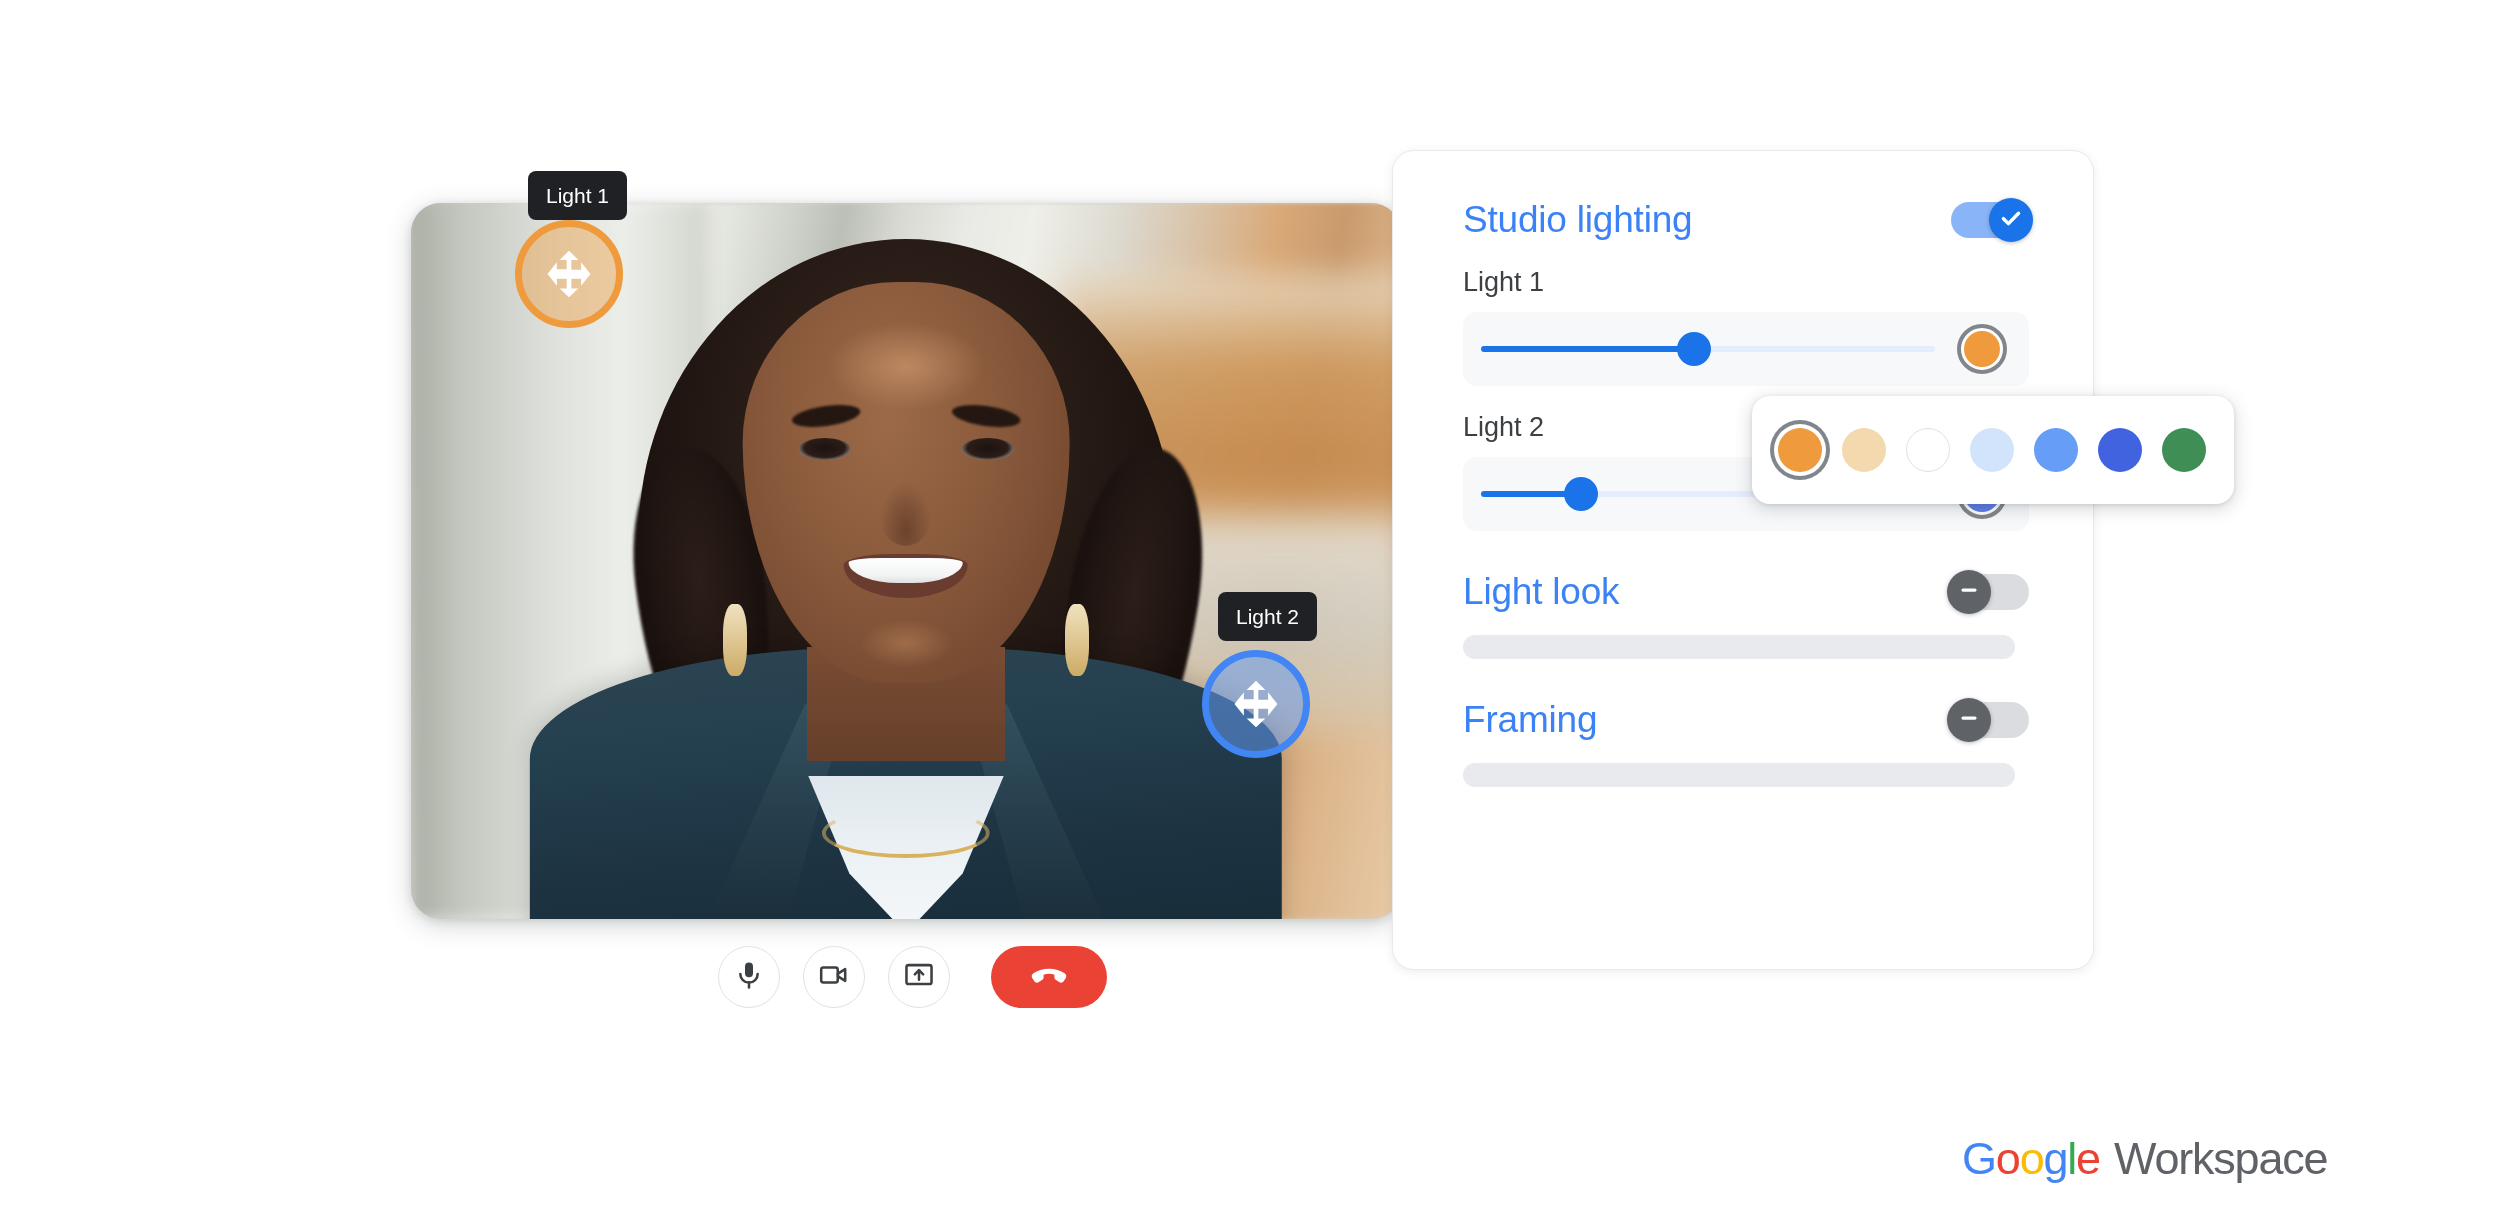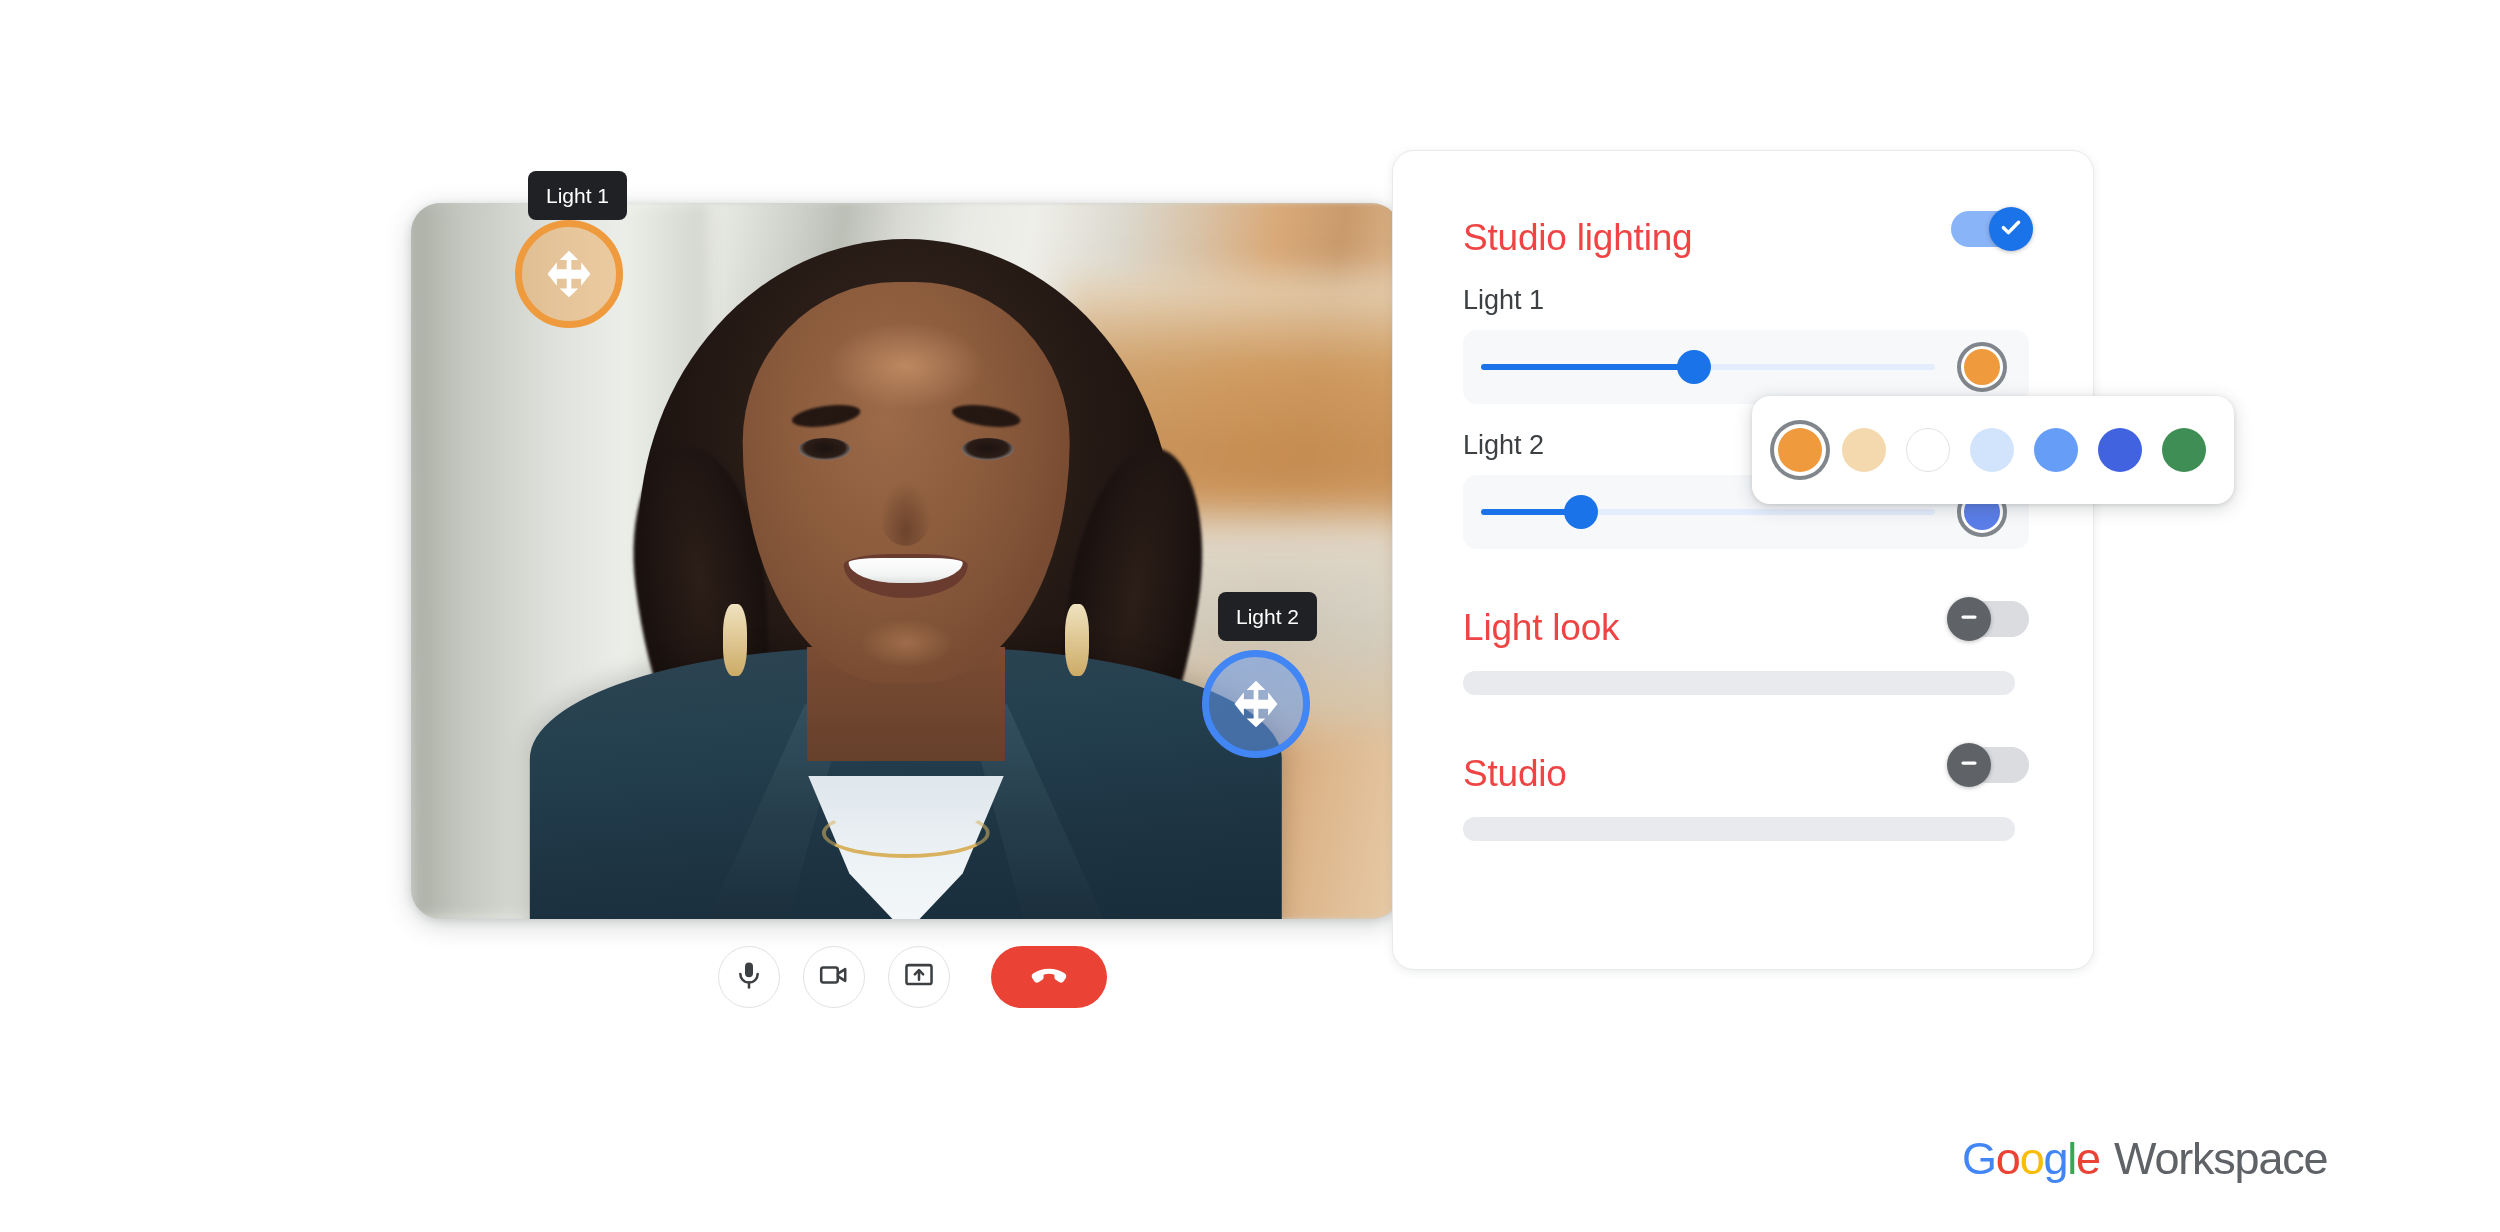--- a/index.html
+++ b/index.html
@@ -283,24 +283,23 @@
     box-shadow: 0 2px 10px rgba(60,64,67,.10);
     padding: 48px 64px 0 70px;
   }
   .panel-row {
     display: flex;
     align-items: center;
     justify-content: space-between;
   }
   .panel-title {
     font-size: 37px;
-    color: #ef4444;
+    color: #3b82f6;
     font-weight: 400;
     letter-spacing: -.2px;
-    margin-top: 18px;
   }
   .sub-label {
     font-size: 27px;
     color: #3c4043;
     margin-top: 26px;
     margin-bottom: 14px;
     font-weight: 400;
   }
 
   
@@ -585,21 +584,21 @@
             </svg>
           </span>
         </div>
       </div>
     </div>
     <div class="ghost-bar"></div>
 
     <div class="section-gap"></div>
 
     <div class="panel-row">
-      <div class="panel-title">Studio</div>
+      <div class="panel-title">Framing</div>
       <div class="toggle off">
         <div class="thumb">
           <span>
             <svg viewBox="0 0 24 24" fill="none" stroke="#ffffff" stroke-width="3" stroke-linecap="round">
               <line x1="6.5" y1="12" x2="17.5" y2="12"></line>
             </svg>
           </span>
         </div>
       </div>
     </div>

